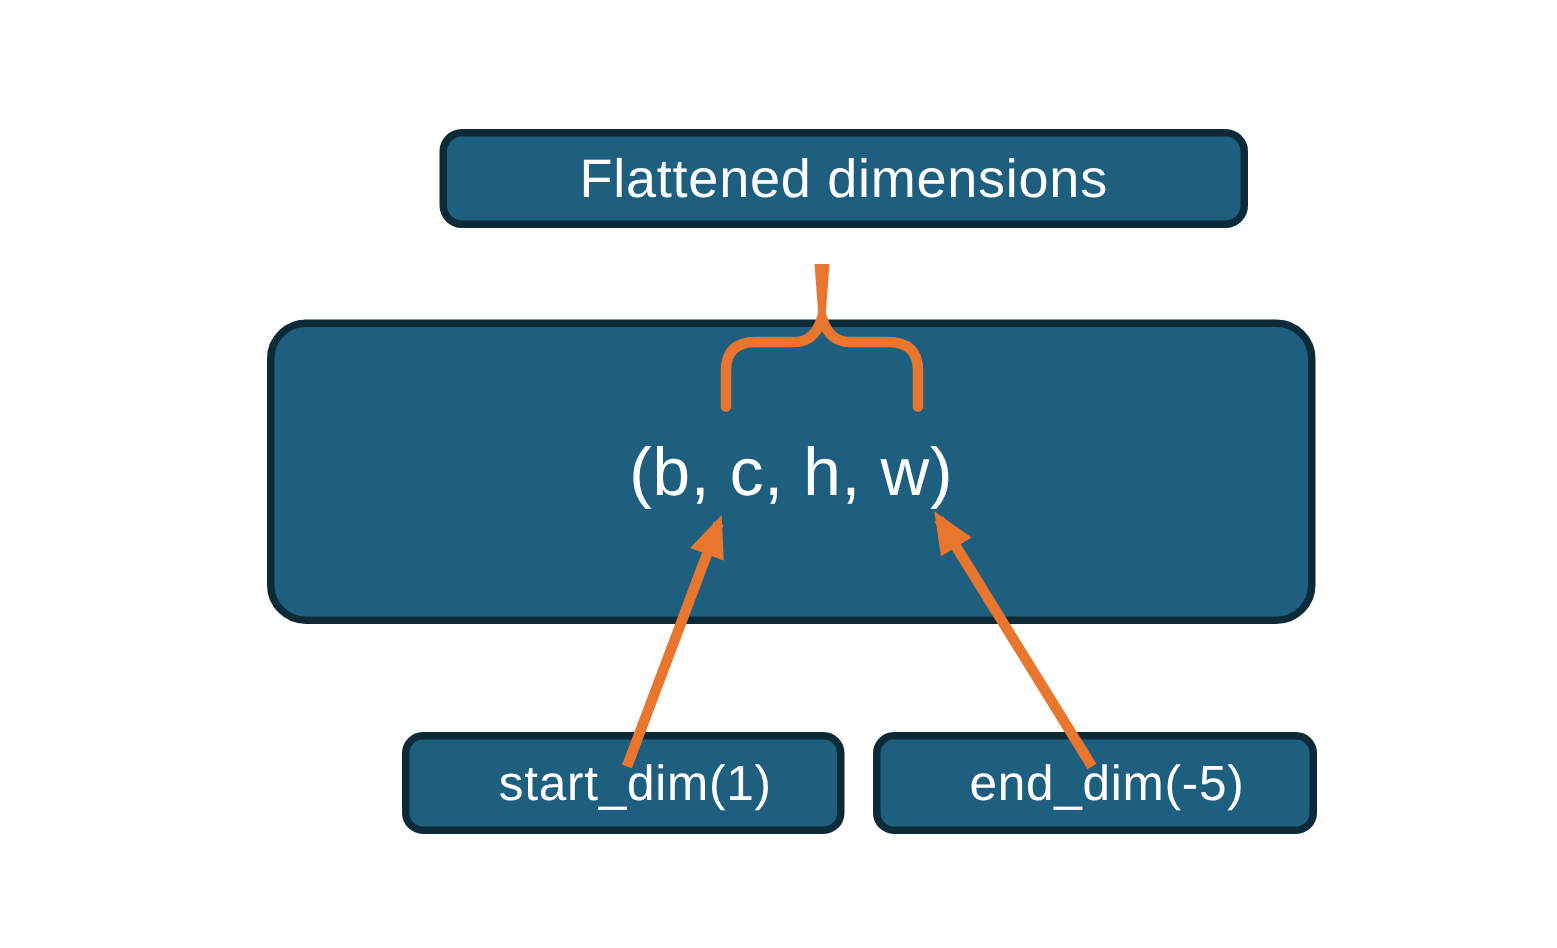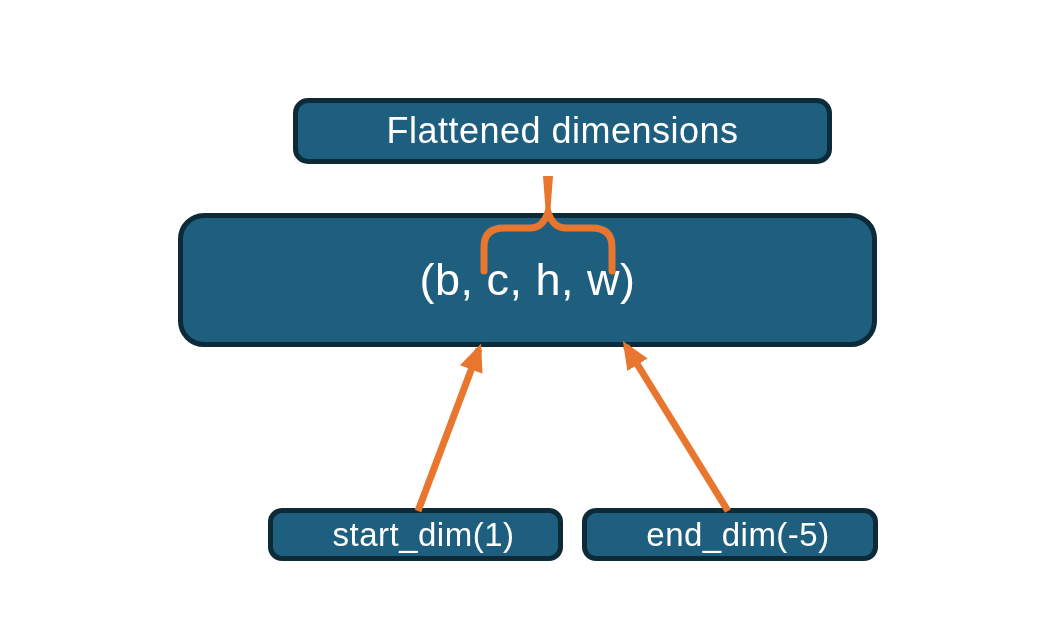--- a/index.html
+++ b/index.html
@@ -24,34 +24,34 @@
   .box {
     position: absolute;
     background: var(--box-fill);
     border: 5px solid var(--box-border);
     display: flex;
     align-items: center;
     justify-content: center;
     color: var(--text-color);
   }
   .top-box {
-    left: 293px; top: 98px;
+    left: 293px; top: 86px;
     width: 539px; height: 66px;
     border-radius: 15px;
     font-size: 36px;
   }
   .main-box {
     left: 178px; top: 213px;
-    width: 699px; height: 134px;
+    width: 699px; height: 203px;
     border-radius: 26px;
     font-size: 45px;
   }
   .small-box {
-    top: 508px;
-    height: 53px;
+    top: 488px;
+    height: 68px;
     border-radius: 14px;
     font-size: 33px;
     padding-left: 16px;
   }
   .small-box.start { left: 268px; width: 295px; }
   .small-box.end   { left: 582px; width: 296px; }
   .box span { white-space: nowrap; letter-spacing: 0.5px; }
   .overlay {
     position: absolute;
     left: 0; top: 0;

